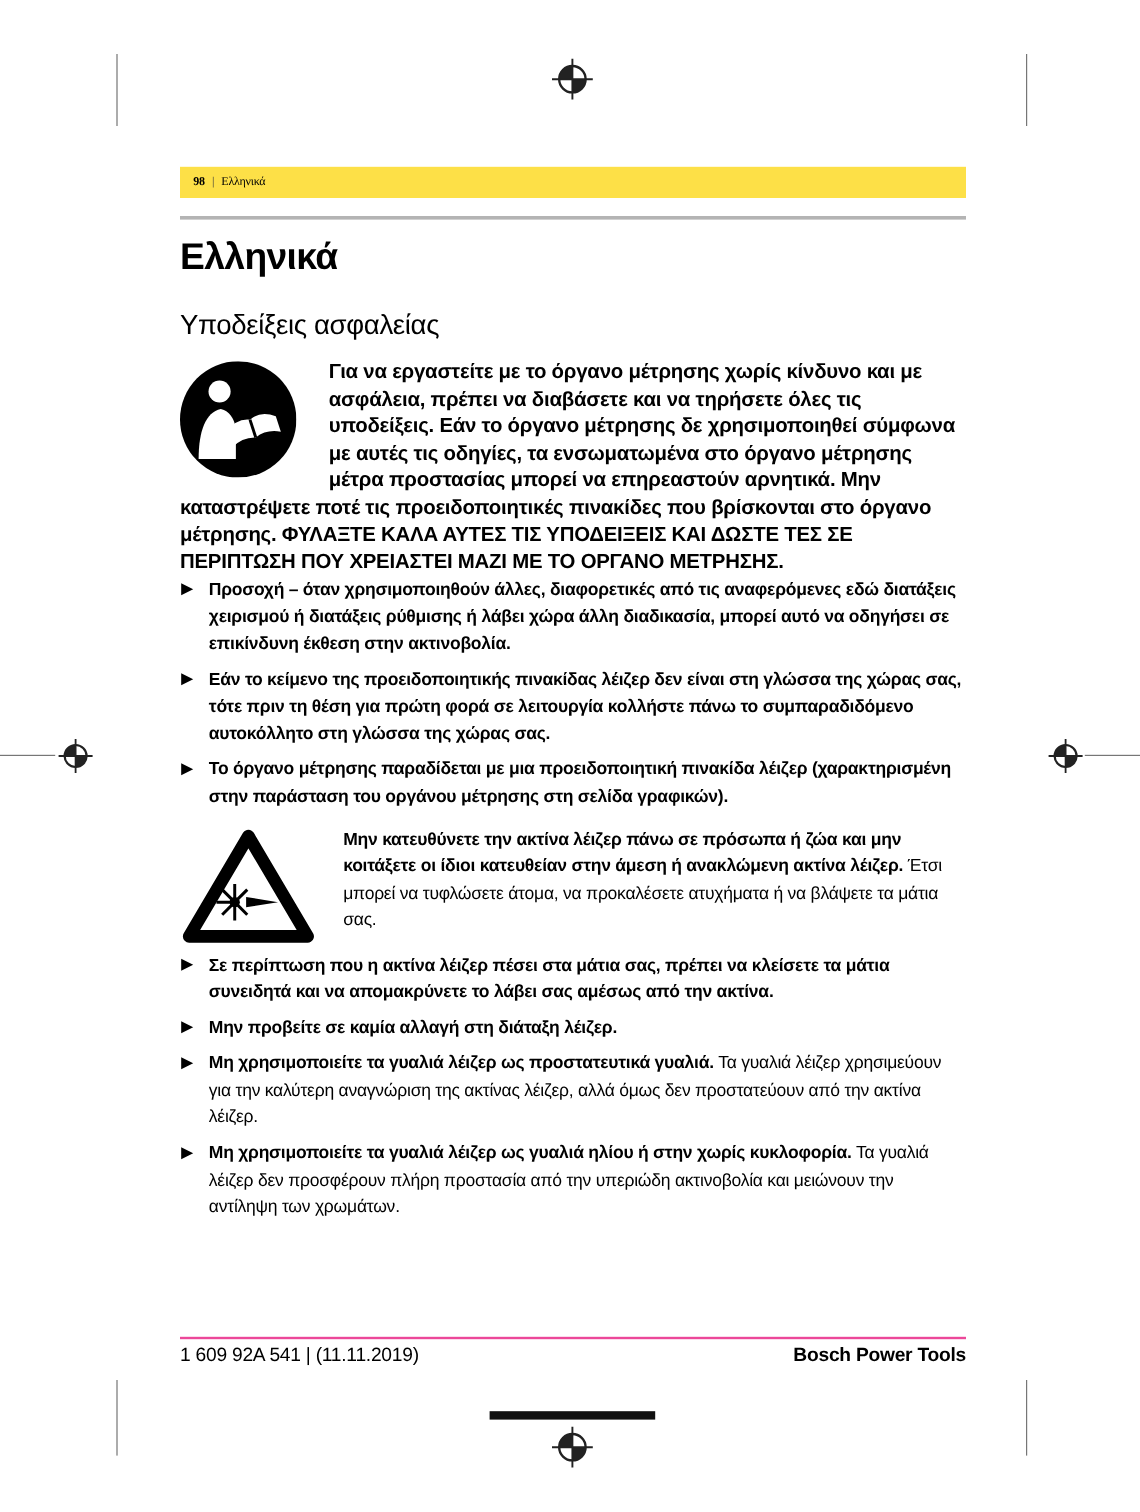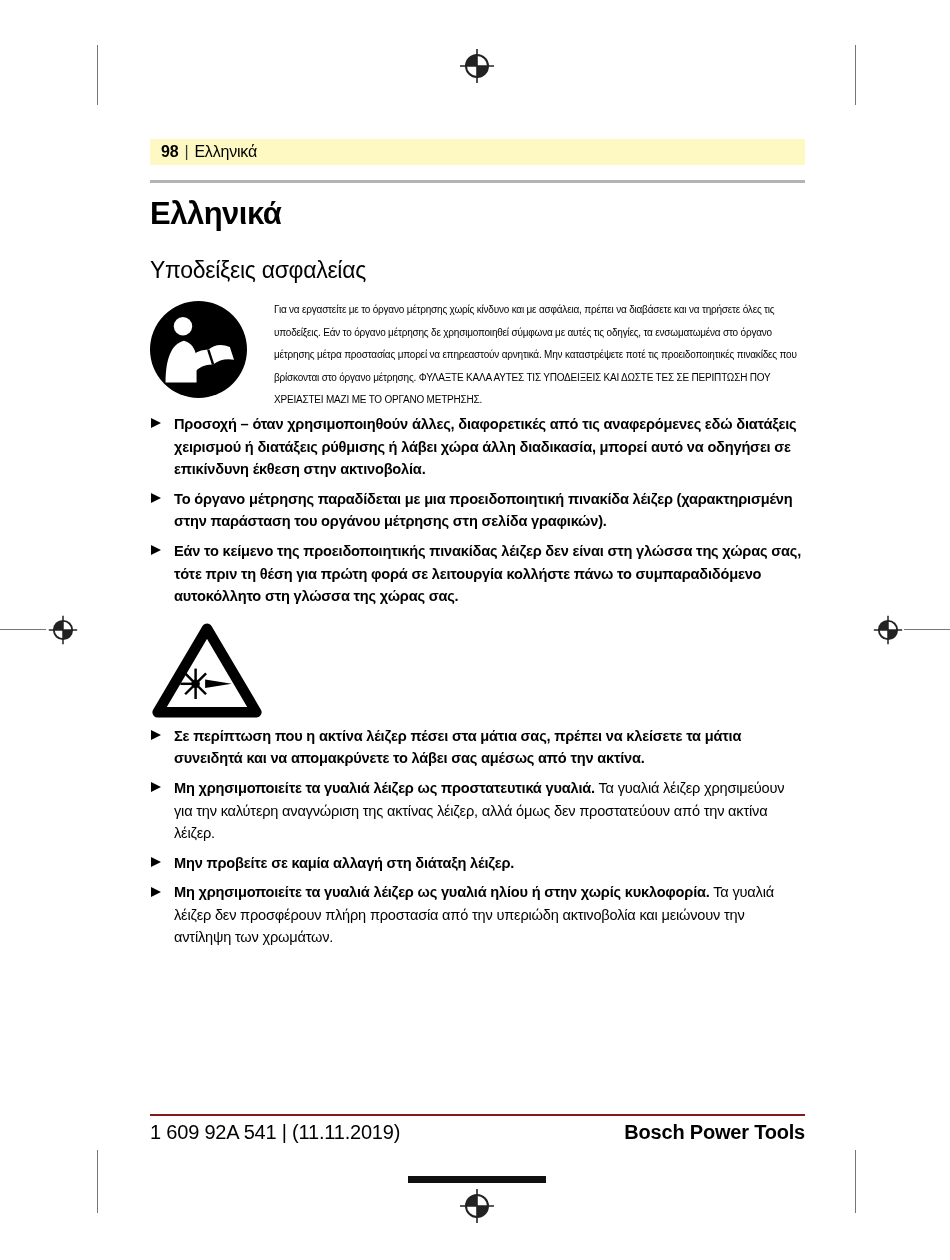--- a/index.html
+++ b/index.html
@@ -15,50 +15,50 @@
   
   .cropline { position: absolute; background: #767676; }
   .cropline.v { width: 1px; }
   .cropline.h { height: 1px; }
   .regmark { position: absolute; }
   .blackbar { position: absolute; width: 138px; height: 7px; background: #101010; }
 
   
   .content { position: absolute; left: 150px; top: 139px; width: 655px; letter-spacing: -0.2px; }
 
-  .runhead { background: #fef9c3; height: 26px; line-height: 26px; padding-left: 11px; font-size: 16px; }
+  .runhead { background: #fde047; height: 26px; line-height: 26px; padding-left: 11px; font-size: 10px; font-family: Liberation Serif, serif; }
   .runhead .b { font-weight: bold; }
   .runhead .sep { margin: 0 6px; color: #3a3a3a; }
 
   .grayrule { margin-top: 15px; height: 3px; background: #b4b4b4; }
 
   h1 { font-size: 31px; font-weight: bold; margin: 13px 0 0 0; letter-spacing: -0.5px; }
   h2 { font-size: 23px; font-weight: normal; margin: 25px 0 0 0; letter-spacing: -0.3px; }
 
-  .intro { margin-top: 15px; font-weight: normal; font-size: 10px; line-height: 22.6px; }
+  .intro { margin-top: 15px; font-weight: bold; font-size: 17px; line-height: 22.6px; }
   .intro::after { content: ""; display: block; clear: both; }
   .readicon { float: left; width: 97px; height: 97px; margin: 2px 27px 6px 0; }
 
   .bullets { margin-top: 1px; }
   .bullet { position: relative; padding-left: 24px; margin-bottom: 7px; font-size: 14.6px; line-height: 22.6px; }
   .tri {
     position: absolute; left: 1px; top: 5.5px; width: 0; height: 0;
     border-left: 10px solid #000; border-top: 5.5px solid transparent; border-bottom: 5.5px solid transparent;
   }
   .bt { font-weight: bold; }
 
   .laser { display: flex; margin-top: 13px; }
   .lasericon { flex: 0 0 114px; width: 114px; margin-right: 22px; }
   .laser p { margin: 0; flex: 1; font-size: 14.6px; line-height: 22.6px; }
 
   .footer {
     position: absolute; left: 150px; top: 1114px; width: 655px;
-    border-top: 2px solid #7f1d1d; padding-top: 5px;
+    border-top: 2px solid #ec4899; padding-top: 5px;
     display: flex; justify-content: space-between;
-    font-size: 20px; letter-spacing: -0.2px;
+    font-size: 16px; letter-spacing: -0.2px;
   }
   .footer .b { font-weight: bold; text-align: center; }
 </style>
 </head>
 <body>
 
 <div class="page">
 
   <div class="cropline v" style="left:97px; top:45px; height:60px;"></div>
   <div class="cropline v" style="left:855px; top:45px; height:60px;"></div>
@@ -127,59 +127,62 @@
       <span>Για να εργαστείτε με το όργανο μέτρησης χωρίς κίνδυνο και με ασφάλεια, πρέπει να διαβάσετε και να τηρήσετε όλες τις υποδείξεις. Εάν το όργανο μέτρησης δε χρησιμοποιηθεί σύμφωνα με αυτές τις οδηγίες, τα ενσωματωμένα στο όργανο μέτρησης μέτρα προστασίας μπορεί να επηρεαστούν αρνητικά. Μην καταστρέψετε ποτέ τις προειδοποιητικές πινακίδες που βρίσκονται στο όργανο μέτρησης. ΦΥΛΑΞΤΕ ΚΑΛΑ ΑΥΤΕΣ ΤΙΣ ΥΠΟΔΕΙΞΕΙΣ ΚΑΙ ΔΩΣΤΕ ΤΕΣ ΣΕ ΠΕΡΙΠΤΩΣΗ ΠΟΥ ΧΡΕΙΑΣΤΕΙ ΜΑΖΙ ΜΕ ΤΟ ΟΡΓΑΝΟ ΜΕΤΡΗΣΗΣ.</span>
     </div>
 
     <div class="bullets">
       <div class="bullet">
         <span class="tri"></span>
         <span class="bt">Προσοχή – όταν χρησιμοποιηθούν άλλες, διαφορετικές από τις αναφερόμενες εδώ διατάξεις χειρισμού ή διατάξεις ρύθμισης ή λάβει χώρα άλλη διαδικασία, μπορεί αυτό να οδηγήσει σε επικίνδυνη έκθεση στην ακτινοβολία.</span><span></span>
       </div>
       <div class="bullet">
         <span class="tri"></span>
-        <span class="bt">Το όργανο μέτρησης παραδίδεται με μια προειδοποιητική πινακίδα λέιζερ (χαρακτηρισμένη στην παράσταση του οργάνου μέτρησης στη σελίδα γραφικών).</span><span></span>
+        <span class="bt">Εάν το κείμενο της προειδοποιητικής πινακίδας λέιζερ δεν είναι στη γλώσσα της χώρας σας, τότε πριν τη θέση για πρώτη φορά σε λειτουργία κολλήστε πάνω το συμπαραδιδόμενο αυτοκόλλητο στη γλώσσα της χώρας σας.</span><span></span>
       </div>
       <div class="bullet">
         <span class="tri"></span>
-        <span class="bt">Εάν το κείμενο της προειδοποιητικής πινακίδας λέιζερ δεν είναι στη γλώσσα της χώρας σας, τότε πριν τη θέση για πρώτη φορά σε λειτουργία κολλήστε πάνω το συμπαραδιδόμενο αυτοκόλλητο στη γλώσσα της χώρας σας.</span><span></span>
+        <span class="bt">Το όργανο μέτρησης παραδίδεται με μια προειδοποιητική πινακίδα λέιζερ (χαρακτηρισμένη στην παράσταση του οργάνου μέτρησης στη σελίδα γραφικών).</span><span></span>
       </div>
     </div>
 
     <div class="laser">
       <span class="lasericon">
         <svg width="114" height="99" viewBox="0 0 120 104">
           <path d="M60,8 L112,96 L8,96 Z" fill="#fff" stroke="#000" stroke-width="11" stroke-linejoin="round"></path>
           <g stroke="#000" stroke-width="2.6">
             <line x1="48" y1="66" x2="48" y2="50"></line>
             <line x1="48" y1="66" x2="48" y2="82"></line>
             <line x1="48" y1="66" x2="32" y2="66"></line>
             <line x1="48" y1="66" x2="37" y2="55"></line>
             <line x1="48" y1="66" x2="59" y2="55"></line>
             <line x1="48" y1="66" x2="37" y2="77"></line>
             <line x1="48" y1="66" x2="59" y2="77"></line>
           </g>
           <circle cx="48" cy="66" r="4.5" fill="#000"></circle>
           <path d="M58,61.5 L86,66 L58,70.5 Z" fill="#000"></path>
         </svg>
       </span>
+      <p>
+        <span class="bt">Μην κατευθύνετε την ακτίνα λέιζερ πάνω σε πρόσωπα ή ζώα και μην κοιτάξετε οι ίδιοι κατευθείαν στην άμεση ή ανακλώμενη ακτίνα λέιζερ.</span><span> Έτσι μπορεί να τυφλώσετε άτομα, να προκαλέσετε ατυχήματα ή να βλάψετε τα μάτια σας.</span>
+      </p>
     </div>
 
     <div class="bullets">
       <div class="bullet">
         <span class="tri"></span>
         <span class="bt">Σε περίπτωση που η ακτίνα λέιζερ πέσει στα μάτια σας, πρέπει να κλείσετε τα μάτια συνειδητά και να απομακρύνετε το λάβει σας αμέσως από την ακτίνα.</span><span></span>
       </div>
       <div class="bullet">
         <span class="tri"></span>
-        <span class="bt">Μη χρησιμοποιείτε τα γυαλιά λέιζερ ως προστατευτικά γυαλιά.</span><span> Τα γυαλιά λέιζερ χρησιμεύουν για την καλύτερη αναγνώριση της ακτίνας λέιζερ, αλλά όμως δεν προστατεύουν από την ακτίνα λέιζερ.</span>
+        <span class="bt">Μην προβείτε σε καμία αλλαγή στη διάταξη λέιζερ.</span><span></span>
       </div>
       <div class="bullet">
         <span class="tri"></span>
-        <span class="bt">Μην προβείτε σε καμία αλλαγή στη διάταξη λέιζερ.</span><span></span>
+        <span class="bt">Μη χρησιμοποιείτε τα γυαλιά λέιζερ ως προστατευτικά γυαλιά.</span><span> Τα γυαλιά λέιζερ χρησιμεύουν για την καλύτερη αναγνώριση της ακτίνας λέιζερ, αλλά όμως δεν προστατεύουν από την ακτίνα λέιζερ.</span>
       </div>
       <div class="bullet">
         <span class="tri"></span>
         <span class="bt">Μη χρησιμοποιείτε τα γυαλιά λέιζερ ως γυαλιά ηλίου ή στην χωρίς κυκλοφορία.</span><span> Τα γυαλιά λέιζερ δεν προσφέρουν πλήρη προστασία από την υπεριώδη ακτινοβολία και μειώνουν την αντίληψη των χρωμάτων.</span>
       </div>
     </div>
 
   </div>
 
   <div class="footer">

